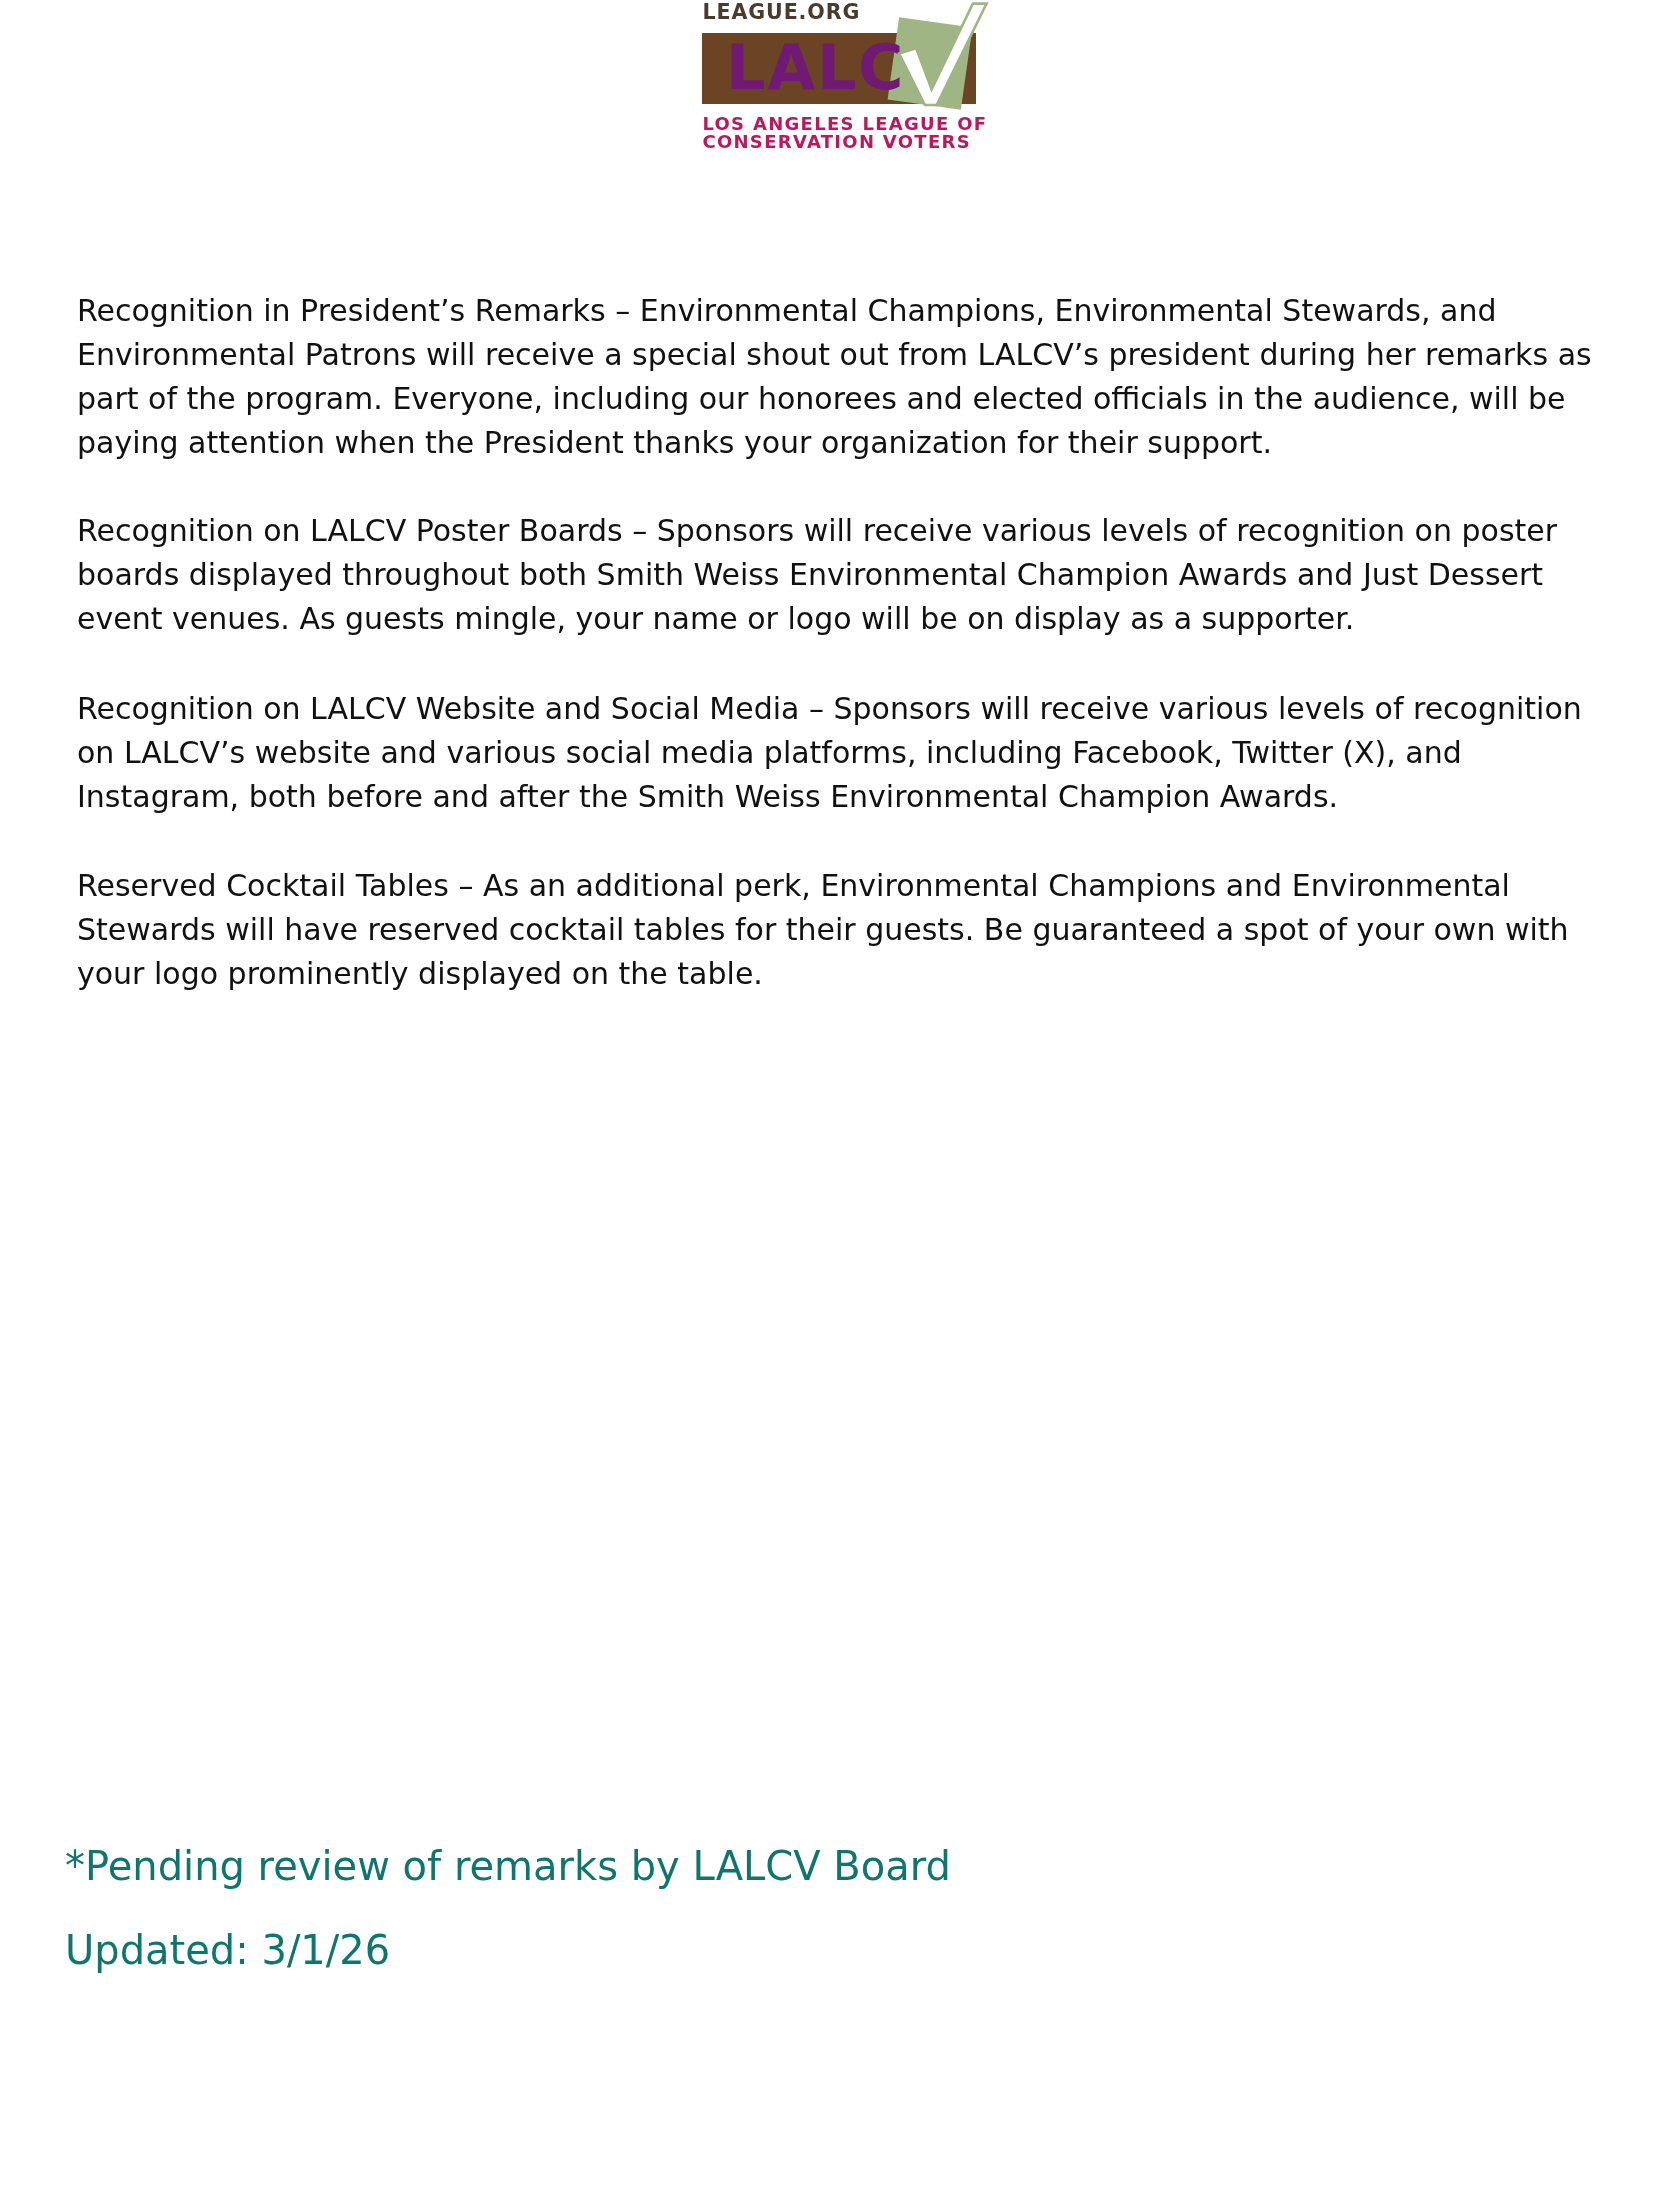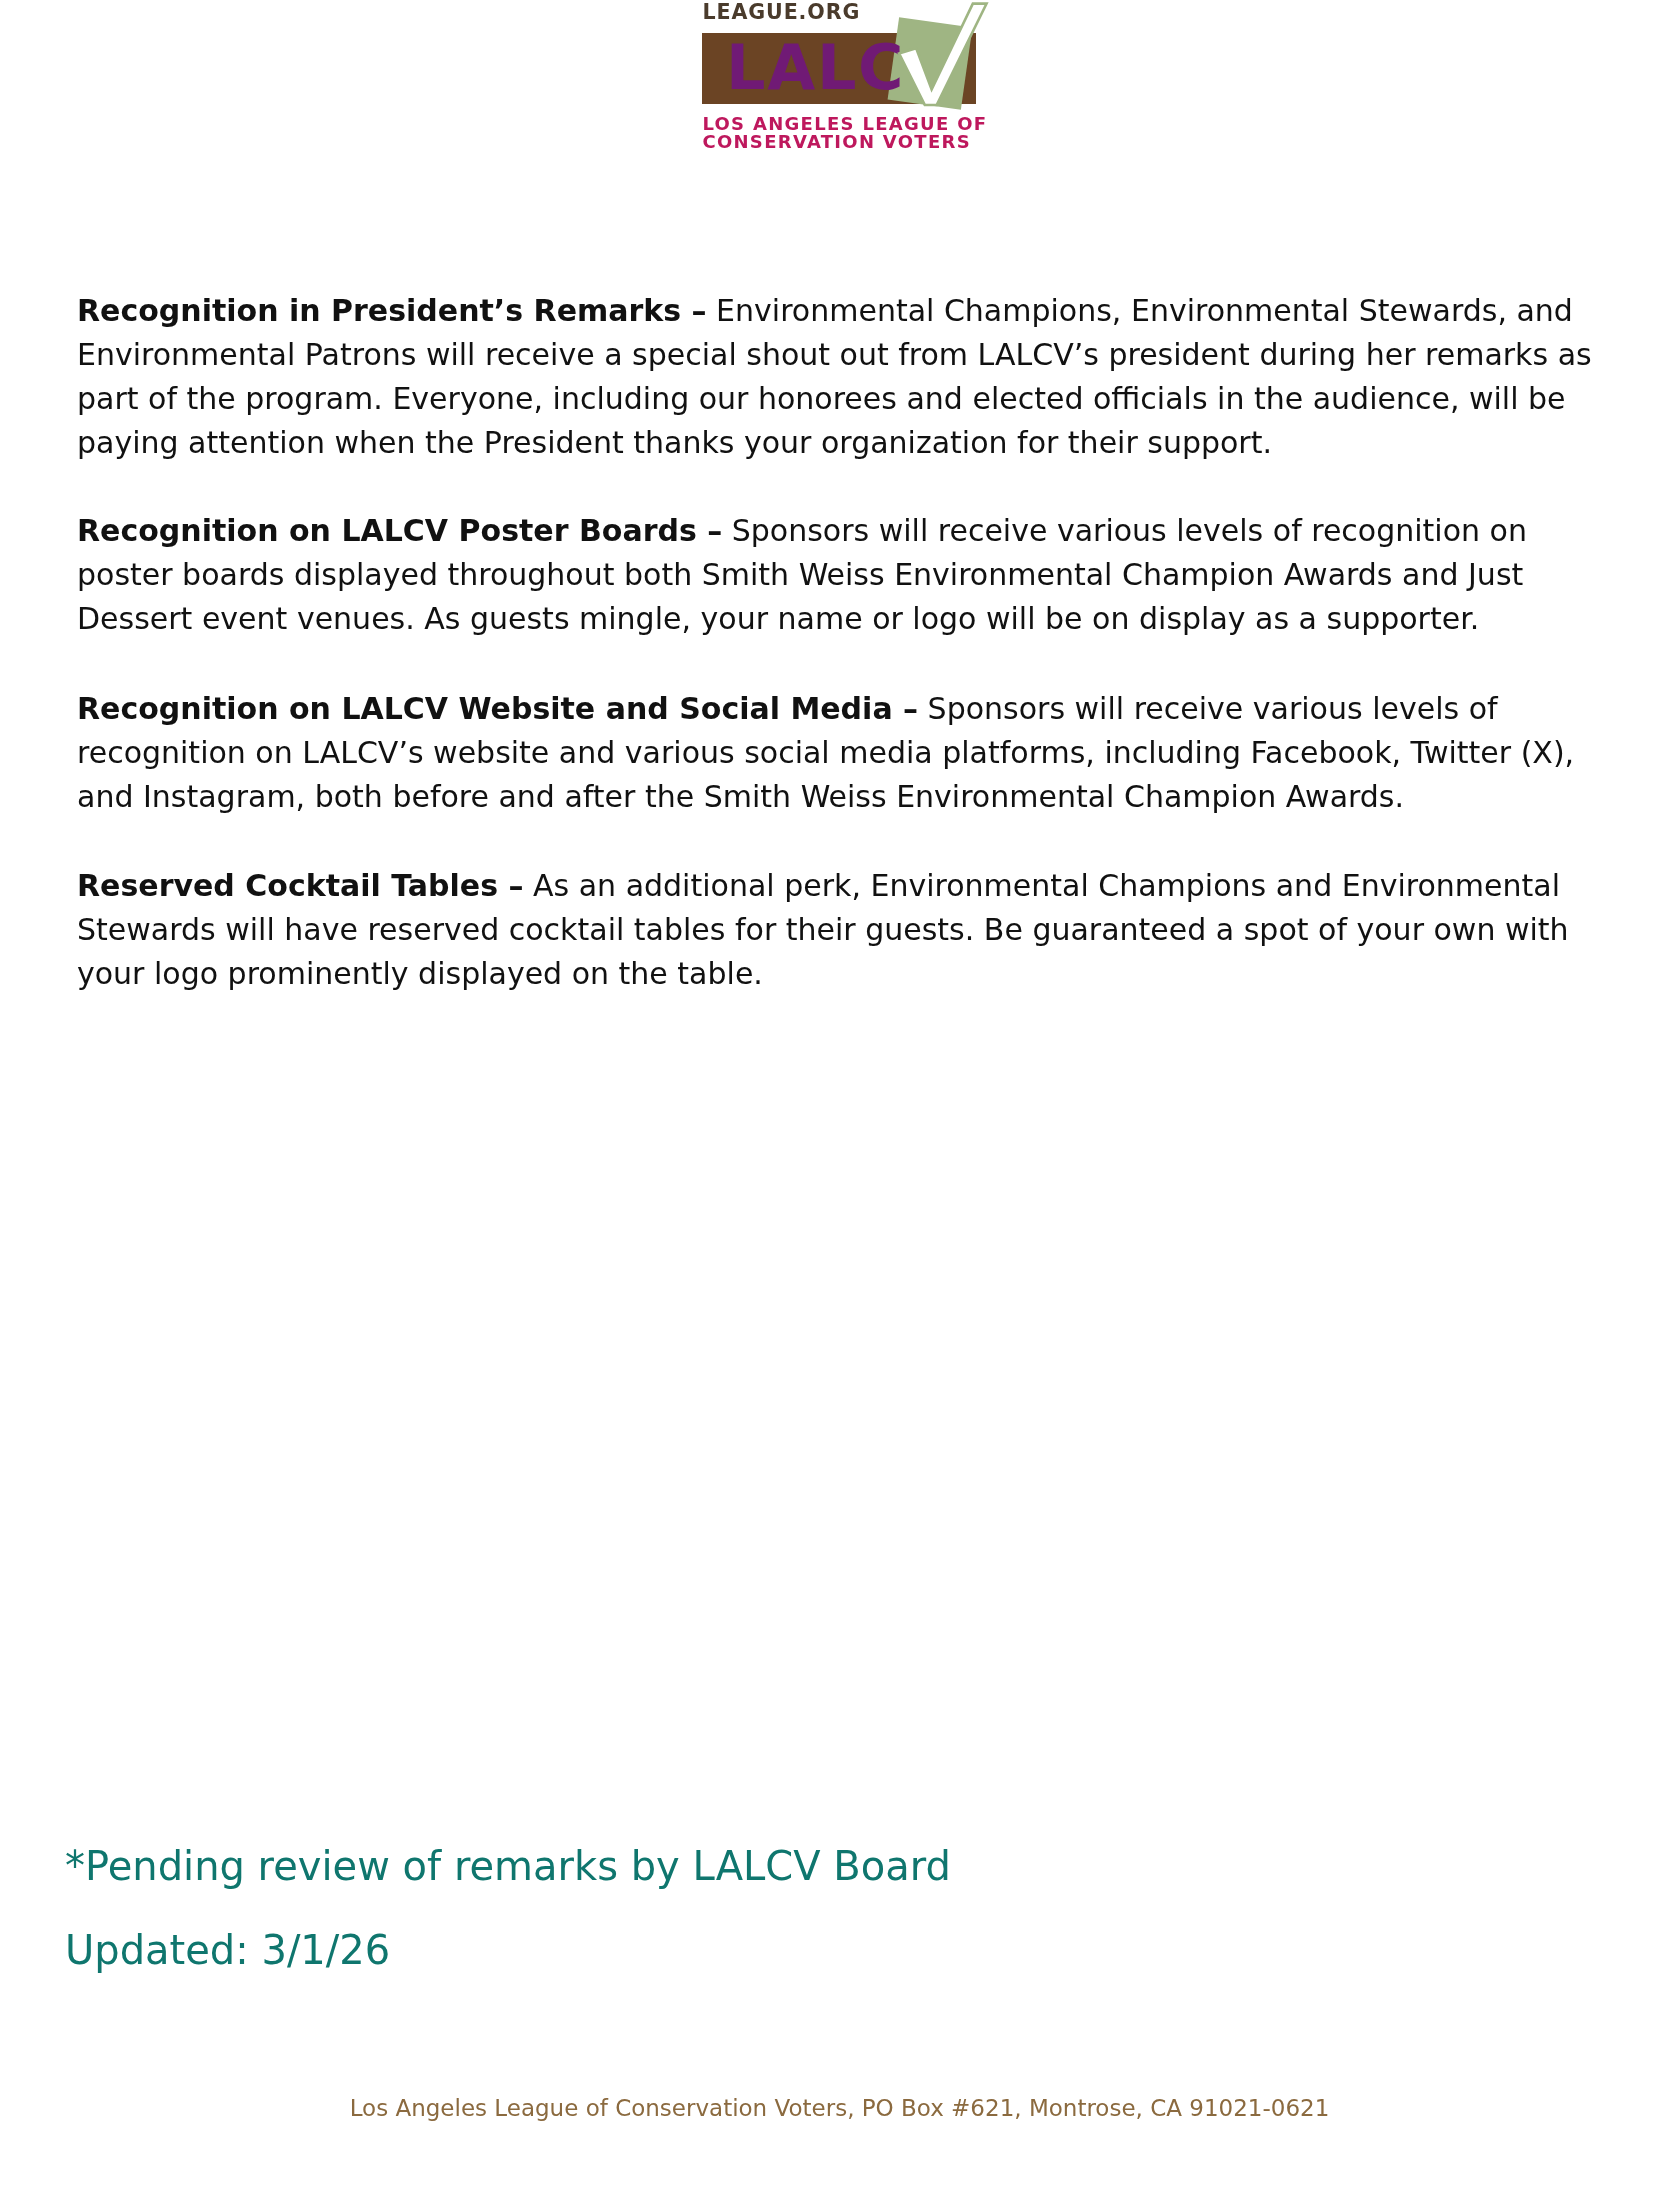--- a/index.html
+++ b/index.html
@@ -31,21 +31,21 @@
     font-size: 18px; color: #be185d; letter-spacing: 1.3px; white-space: nowrap;
   }
   .logo .sub1 { top: 113px; }
   .logo .sub2 { top: 131px; }
 
   
   .section {
     position: absolute; left: 77px; width: 1540px;
     font-size: 30px; line-height: 44px; color: #111111;
   }
-  .section .head { font-weight: bold; margin-top: 12px; }
+  .section .head { font-weight: normal; margin-top: 12px; }
   .note { position: absolute; left: 65px; font-size: 40px; line-height: 40px; color: #0f766e; }
 
   
   .footer {
     position: absolute; left: 0; width: 1679px; text-align: center;
     font-size: 23px; color: #8b6a3f; line-height: 29px;
   }
   .footer .italic { font-style: italic; }
 </style>
 </head>
@@ -76,15 +76,14 @@
 </div>
 
 <div class="section" style="top:864px;">
   <span class="head">Reserved Cocktail Tables –</span><span> As an additional perk, Environmental Champions and Environmental Stewards will have reserved cocktail tables for their guests. Be guaranteed a spot of your own with your logo prominently displayed on the table.</span>
 </div>
 
 <div class="note" style="top:1846px;">*Pending review of remarks by LALCV Board</div>
 <div class="note" style="top:1930px;">Updated: 3/1/26</div>
 
 <div class="footer" style="top:2094px;">
-  <div>Los Angeles League of Conservation Voters, PO Box #621, Montrose, CA 91021-0621</div>
 </div>
 
 
 </body></html>

